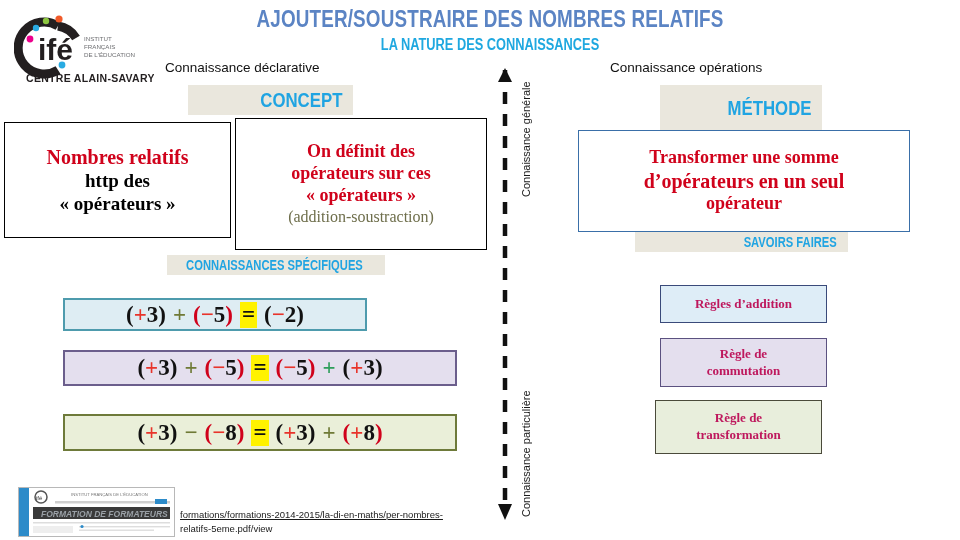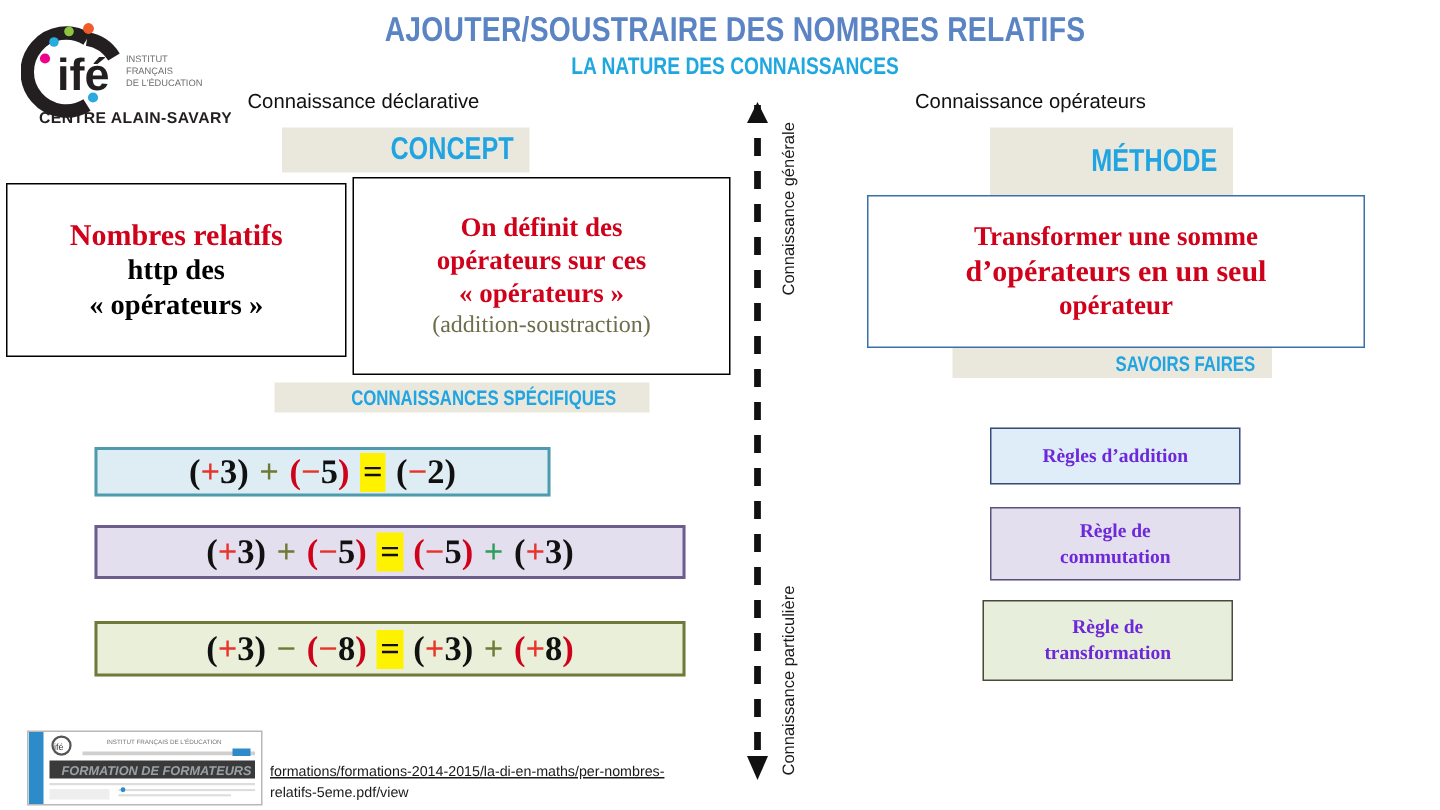--- a/index.html
+++ b/index.html
@@ -60,21 +60,21 @@
   .sign-r{color:#E8342B;font-weight:bold;}
   .num{color:#111;font-weight:bold;}
   .op-olive{color:#6F7A36;font-weight:bold;}
   .op-green{color:#2E9E5B;font-weight:bold;}
   .eqsign{color:#111;font-weight:bold;background:#FFF200;padding:0 2px;}
   .sp{display:inline-block;width:7px;}
 
   
   .rulebox{position:absolute;display:flex;align-items:center;justify-content:center;
     text-align:center;font-family:"Liberation Serif", serif;font-weight:bold;
-    color:#6d28d9;font-size:13px;line-height:1.3;}
+    color:#be185d;font-size:13px;line-height:1.3;}
 
   
   #axis{position:absolute;left:502px;top:52px;width:6px;height:470px;}
   .axis-label{
     position:absolute;font-family:"Liberation Sans", sans-serif;font-size:11px;
     color:#1a1a1a;white-space:nowrap;
     transform-origin:left top;transform:rotate(-90deg);
   }
 
   
@@ -130,21 +130,21 @@
 
   <div class="box" style="left:235px;top:118px;width:250px;height:130px;">
     <div class="inner">
       <div class="red" style="font-size:18px;">On définit des</div>
       <div class="red" style="font-size:18px;">opérateurs sur ces</div>
       <div class="red" style="font-size:18px;">« opérateurs »</div>
       <div class="olive" style="font-size:16px;">(addition-soustraction)</div>
     </div>
   </div>
 
-  <div class="badge" style="left:167px;top:255px;width:250px;height:20px;font-size:14px;margin-left:16px;">
+  <div class="badge" style="left:167px;top:255px;width:218px;height:20px;font-size:14px;">
     <span>CONNAISSANCES SPÉCIFIQUES</span>
   </div>
 
   <div class="eq" id="eq0" style="left: 63px; top: 298px; width: 300px; height: 29px; background: rgb(222, 237, 243); border: 2px solid rgb(78, 155, 173);">
       <span class="tok paren-b">(</span>
       <span class="tok sign-r">+</span>
       <span class="tok num">3</span>
       <span class="tok paren-b">)</span>
       <span class="sp"></span>
       <span class="tok op-olive">+</span>
@@ -227,21 +227,21 @@
         </marker>
       </defs>
       <line x1="15" y1="18" x2="15" y2="452" stroke="#111" stroke-width="4.5" stroke-dasharray="12 10"></line>
       <path d="M15 16 L8 30 L22 30 Z" fill="#111"></path>
       <path d="M15 468 L8 452 L22 452 Z" fill="#111"></path>
     </svg>
     <div class="axis-label" style="left:18px;top:145px;">Connaissance générale</div>
     <div class="axis-label" style="left:18px;top:465px;">Connaissance particulière</div>
   </div>
 
-  <div class="caption" style="left:610px;top:60px;">Connaissance opérateurs</div>
+  <div class="caption" style="left:610px;top:60px;">Connaissance opérations</div>
 
   <div class="badge" style="left:660px;top:85px;width:162px;height:46px;font-size:21px;">
     <span>MÉTHODE</span>
   </div>
 
   <div class="box" id="method-box" style="left:578px;top:130px;width:330px;height:100px;border-color:#3A6FA8;">
     <div class="inner">
       <div class="red" style="font-size:18px;">Transformer une somme</div>
       <div class="red" style="font-size:20px;">d’opérateurs en un seul</div>
       <div class="red" style="font-size:18px;">opérateur</div>

